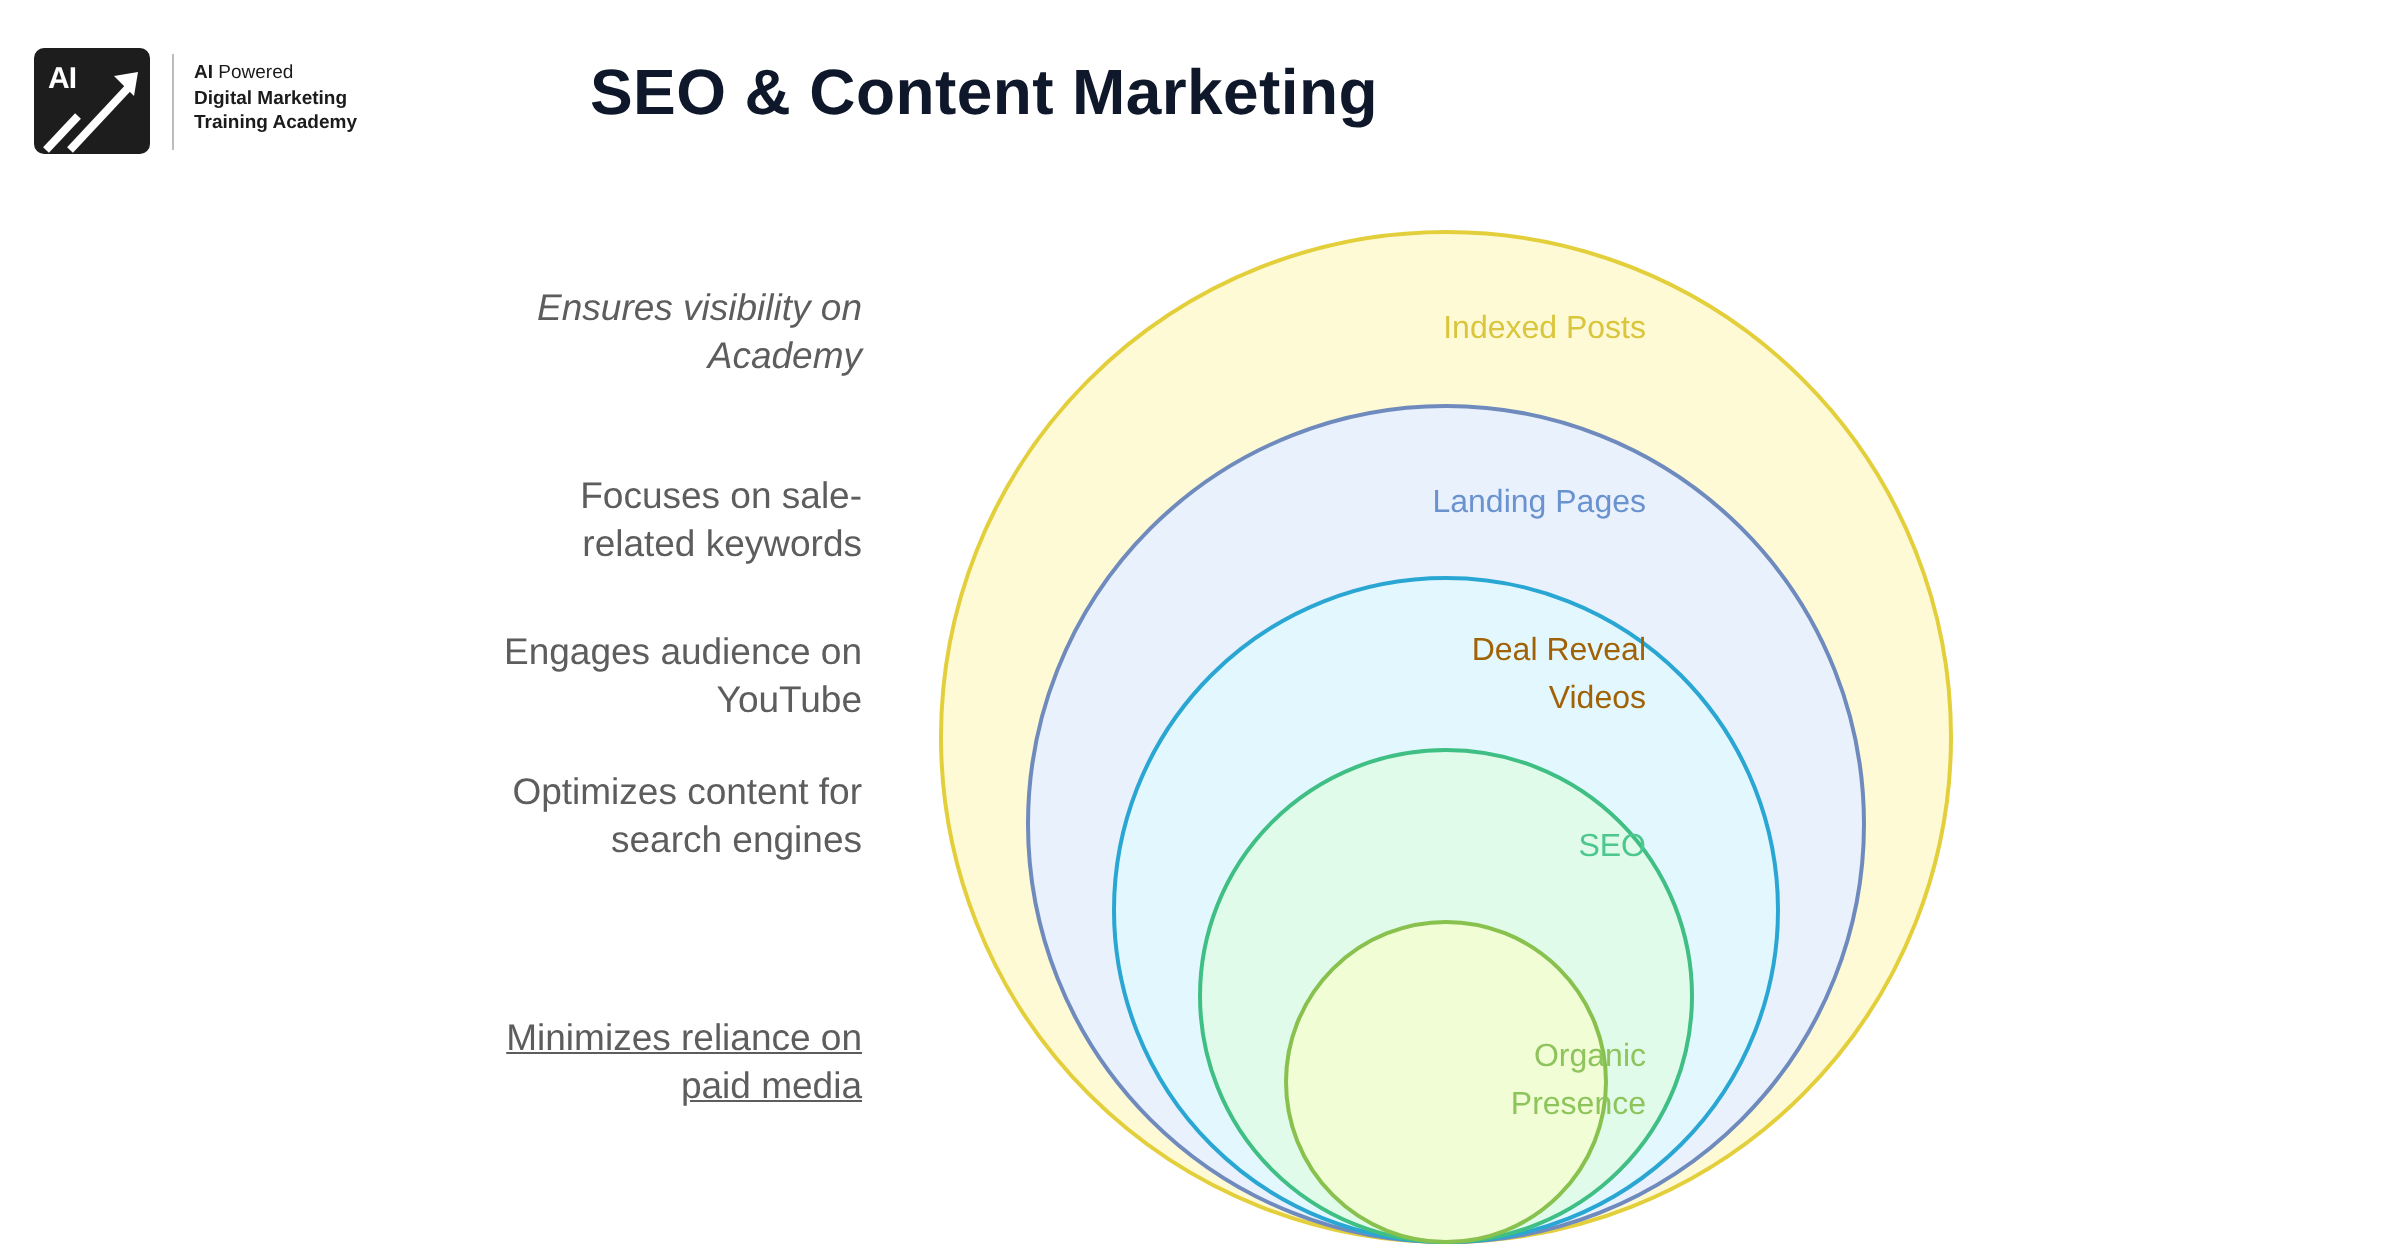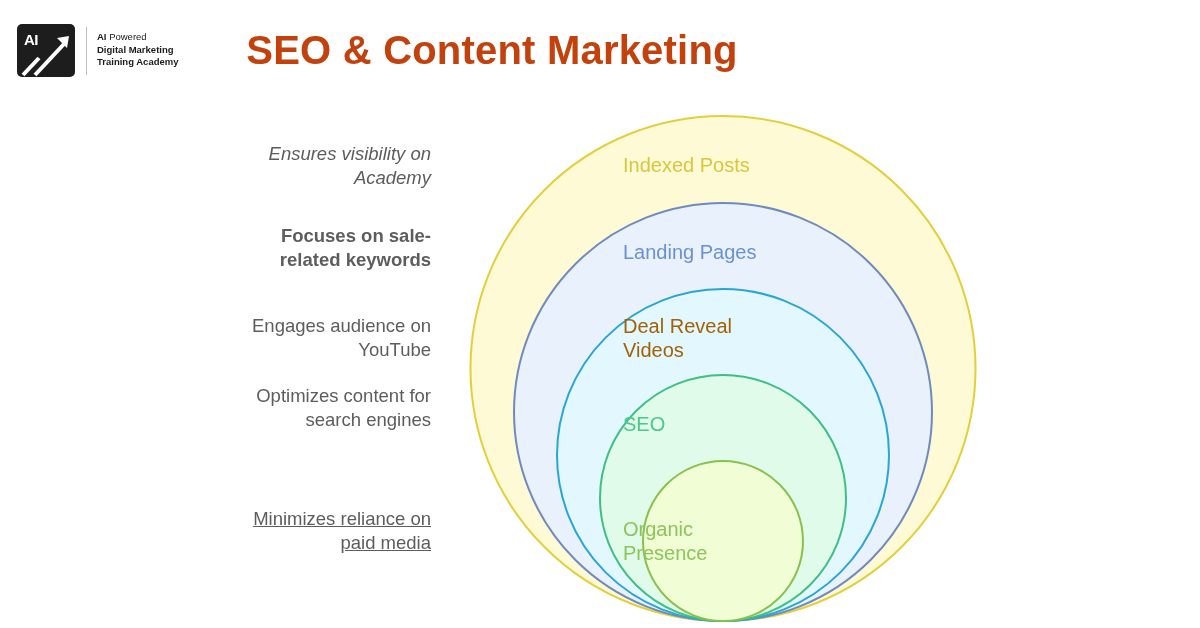--- a/index.html
+++ b/index.html
@@ -11,25 +11,25 @@
   .logo { position: absolute; left: 17px; top: 24px; width: 58px; height: 53px;
     background: #1d1d1d; border-radius: 5px; }
   .logo svg { position: absolute; left: 0; top: 0; }
   .logo-ai { position: absolute; left: 7px; top: 7px; color: #fff; font-weight: bold;
     font-size: 15px; letter-spacing: -0.5px; }
   .logo-divider { position: absolute; left: 86px; top: 27px; width: 1px; height: 48px; background: #bdbdbd; }
   .brand { position: absolute; left: 97px; top: 31px; font-size: 9.5px; line-height: 12.5px; color: #1b1b1b; }
   .brand b { font-weight: bold; }
   .brand .light { font-weight: normal; }
   .title { position: absolute; left: 0; width: 984px; top: 28px; text-align: center;
-    font-size: 40px; font-weight: bold; color: #c2410c; letter-spacing: 0.2px; }
+    font-size: 32px; font-weight: bold; color: #0f172a; letter-spacing: 0.2px; }
   .desc { position: absolute; right: 769px; width: 240px; text-align: right;
     font-size: 18.5px; line-height: 24px; color: #5d5d5d; }
   svg.diagram { position: absolute; left: 0; top: 0; }
-  .clabel { position: absolute; width: 200px; text-align: left; font-size: 20px; line-height: 24px; }
+  .clabel { position: absolute; width: 200px; text-align: right; font-size: 16px; line-height: 24px; }
 </style>
 </head>
 <body>
 
 <div class="logo">
   <svg width="58" height="53" viewBox="0 0 58 53">
     <line x1="6" y1="51" x2="22" y2="34" stroke="#fff" stroke-width="4"></line>
     <line x1="18" y1="51" x2="47" y2="20" stroke="#fff" stroke-width="4"></line>
     <polygon points="40,14 52,12 50,24" fill="#fff"></polygon>
   </svg>
@@ -41,21 +41,21 @@
   <div><b>Digital Marketing</b></div>
   <div><b>Training Academy</b></div>
 </div>
 
 <div class="title">SEO &amp; Content Marketing</div>
 
 <div class="desc" style="top:142px;font-style:italic;">
   <div>Ensures visibility on</div>
   <div>Academy</div>
 </div>
-<div class="desc" style="top:224px;font-weight:bold;">
+<div class="desc" style="top:236px;">
   <div>Focuses on sale-</div>
   <div>related keywords</div>
 </div>
 <div class="desc" style="top:314px;">
   <div>Engages audience on</div>
   <div>YouTube</div>
 </div>
 <div class="desc" style="top:384px;">
   <div>Optimizes content for</div>
   <div>search engines</div>

